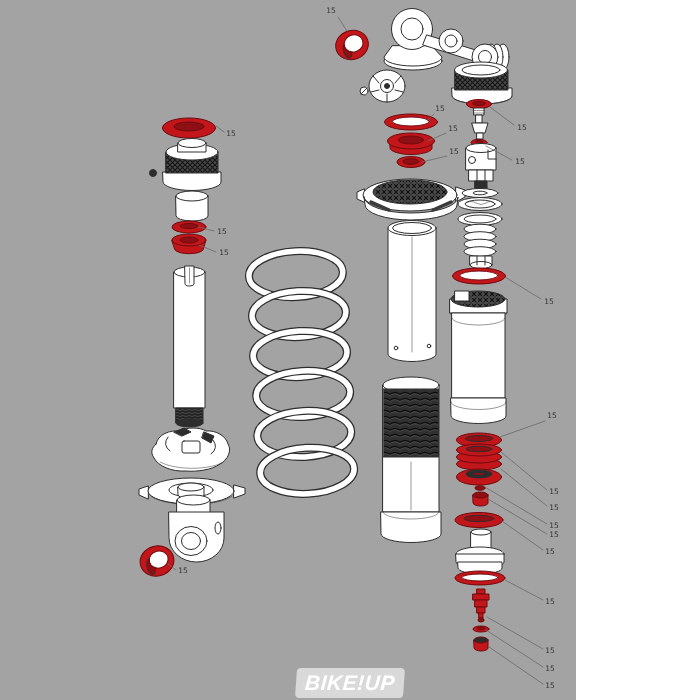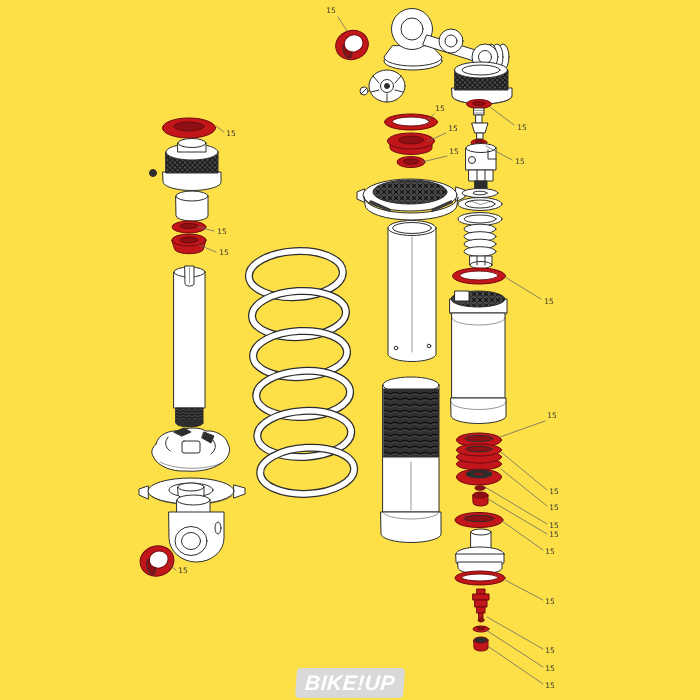--- a/index.html
+++ b/index.html
@@ -1,16 +1,16 @@
 <!DOCTYPE html>
 <html style="--red: #c3161b; --red-dark: #8e1014; --red-stroke: #6f0a0d; --line: #2e2e2e; --leader: #6a6a6a; --label: #333333; --wm-bg: #d9d9d9; --wm-text: #ffffff;"><head>
 <meta charset="utf-8">
 <style>
   html,body{margin:0;padding:0;background:#fff;}
-  .canvas{position:relative;width:700px;height:700px;background:#fde047;overflow:hidden;
+  .canvas{position:relative;width:576px;height:700px;background:#a3a3a3;overflow:hidden;
           font-family:"Liberation Sans",sans-serif;}
   #art{stroke:var(--line,#2e2e2e);fill:none;stroke-width:1;stroke-linejoin:round;stroke-linecap:round;}
   .rf{fill:var(--red,#c3161b);}
   .rd{fill:var(--red-dark,#8e1014);}
   .wf{fill:#ffffff;}
   .dkf{fill:#2d2d2d;}
   .rs{stroke:var(--red-stroke,#6f0a0d);}
   .thin{stroke-width:0.5;}
   .leader{stroke:var(--leader,#6a6a6a);stroke-width:0.8;}
   .callout-label{fill:var(--label,#333);stroke:none;font:7.5px "DejaVu Sans",sans-serif;text-anchor:middle;}

